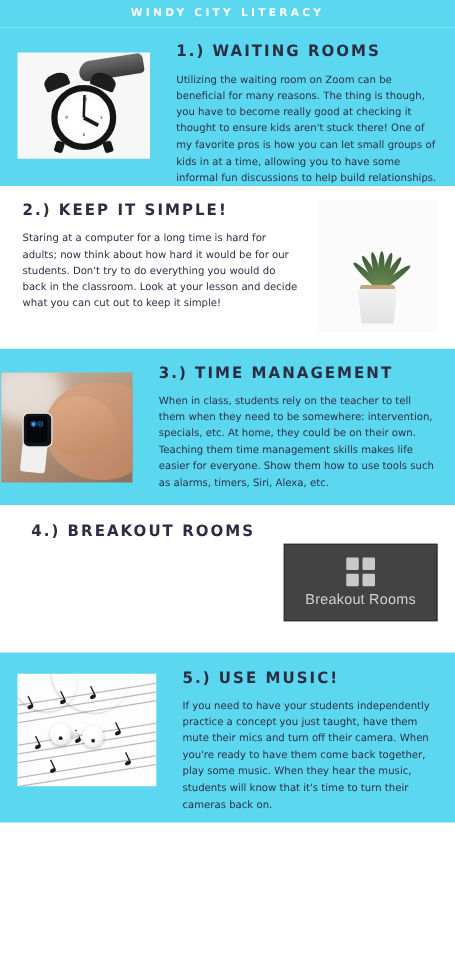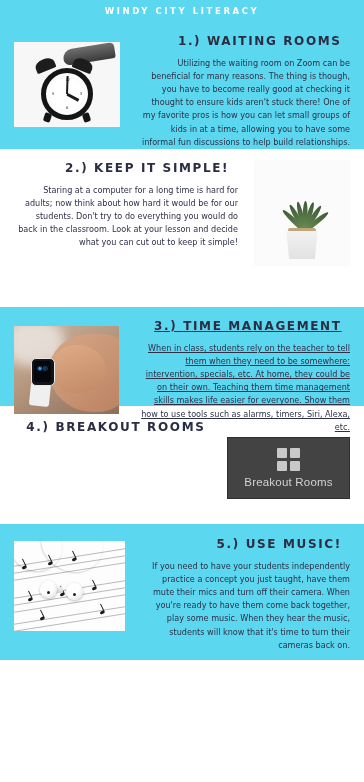--- a/index.html
+++ b/index.html
@@ -68,21 +68,20 @@
   }
   .section.cyan   { background: #5BD7F0; }
   .section.white  { background: #ffffff; }
   .sect-media {
     flex: 0 0 auto;
     box-sizing: border-box;
   }
   .sect-body {
     flex: 1 1 auto;
     box-sizing: border-box;
-    text-align: right;
   }
   .sect-heading {
     font-family: "DejaVu Sans", sans-serif;
     font-weight: bold;
     font-size: 12.5px;
     letter-spacing: 1.7px;
     color: #2b2d42;
     margin: 0 0 9px 0;
     text-transform: uppercase;
     transform: scaleX(0.96);
@@ -361,41 +360,41 @@
           </div>
         </div>
       </div>
     </div>
     <div class="sect-body" style="padding-left:21px;">
       <h2 class="sect-heading">1.) WAITING ROOMS</h2>
       <p class="sect-text">Utilizing the waiting room on Zoom can be beneficial for many reasons. The thing is though, you have to become really good at checking it thought to ensure kids aren't stuck there! One of my favorite pros is how you can let small groups of kids in at a time, allowing you to have some informal fun discussions to help build relationships.</p>
     </div>
   </div>
 
-  <div class="section white" style="height:158px; padding:11px 14px 0 18px;">
+  <div class="section white" style="height:130px; padding:11px 14px 0 18px;">
     <div class="sect-body" style="padding-right:16px;">
       <h2 class="sect-heading">2.) KEEP IT SIMPLE!</h2>
       <p class="sect-text">Staring at a computer for a long time is hard for adults; now think about  how hard it would be for our students. Don't try to do everything you would do back in the classroom. Look at your lesson and decide what you can cut out to keep it simple!</p>
     </div>
     <div class="sect-media" style="width:96px;">
       <div class="photo photo-plant" style="width:96px; height:106px;">
         <div class="leaf" style="transform:rotate(-46deg);"></div>
         <div class="leaf" style="transform:rotate(-29deg);"></div>
         <div class="leaf" style="transform:rotate(-13deg);"></div>
         <div class="leaf" style="transform:rotate(2deg);"></div>
         <div class="leaf" style="transform:rotate(17deg);"></div>
         <div class="leaf" style="transform:rotate(33deg);"></div>
         <div class="leaf" style="transform:rotate(52deg);"></div>
         <div class="plnt-soil"></div>
         <div class="plnt-pot"></div>
       </div>
     </div>
   </div>
 
-  <div class="section cyan" style="height:99px; padding:11px 14px 0 14px;text-decoration:underline;">
+  <div class="section cyan" style="height:125px; padding:11px 14px 0 1px;">
     <div class="sect-media" style="width:105px; margin-top:8px;">
       <div class="photo photo-watch" style="width:105px; height:88px;">
         <div class="wt-blur1"></div>
         <div class="wt-arm"></div>
         <div class="wt-hand"></div>
         <div class="wt-strap"></div>
         <div class="wt-watch">
           <div class="wt-screen">
             <div class="wt-glyph">◉◎</div>
           </div>

